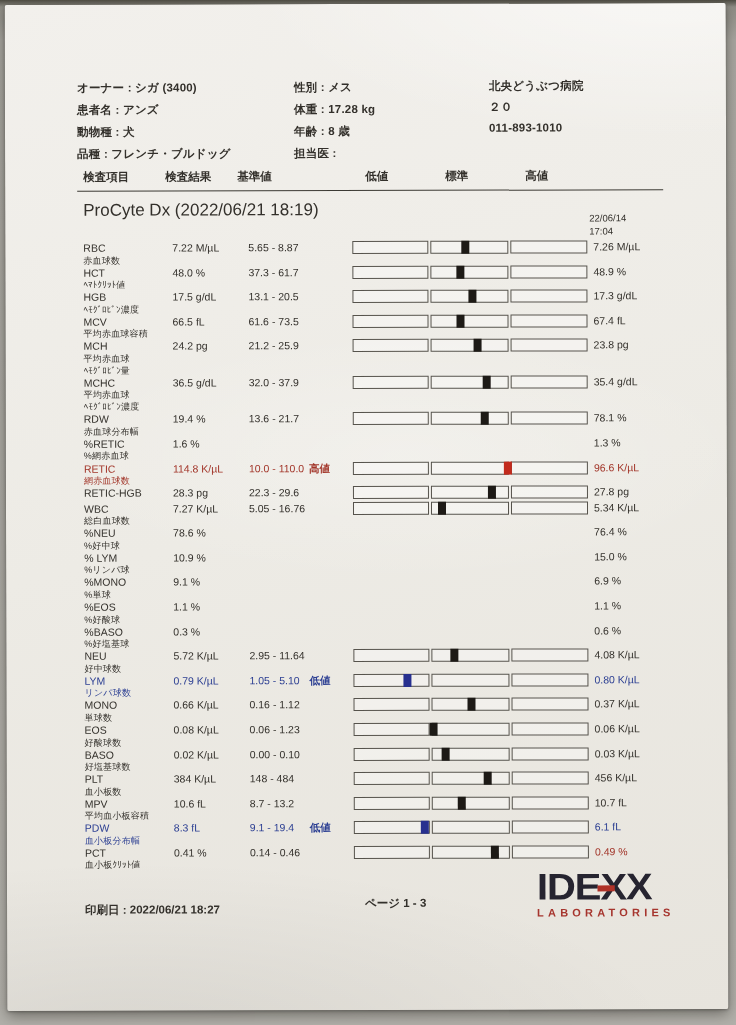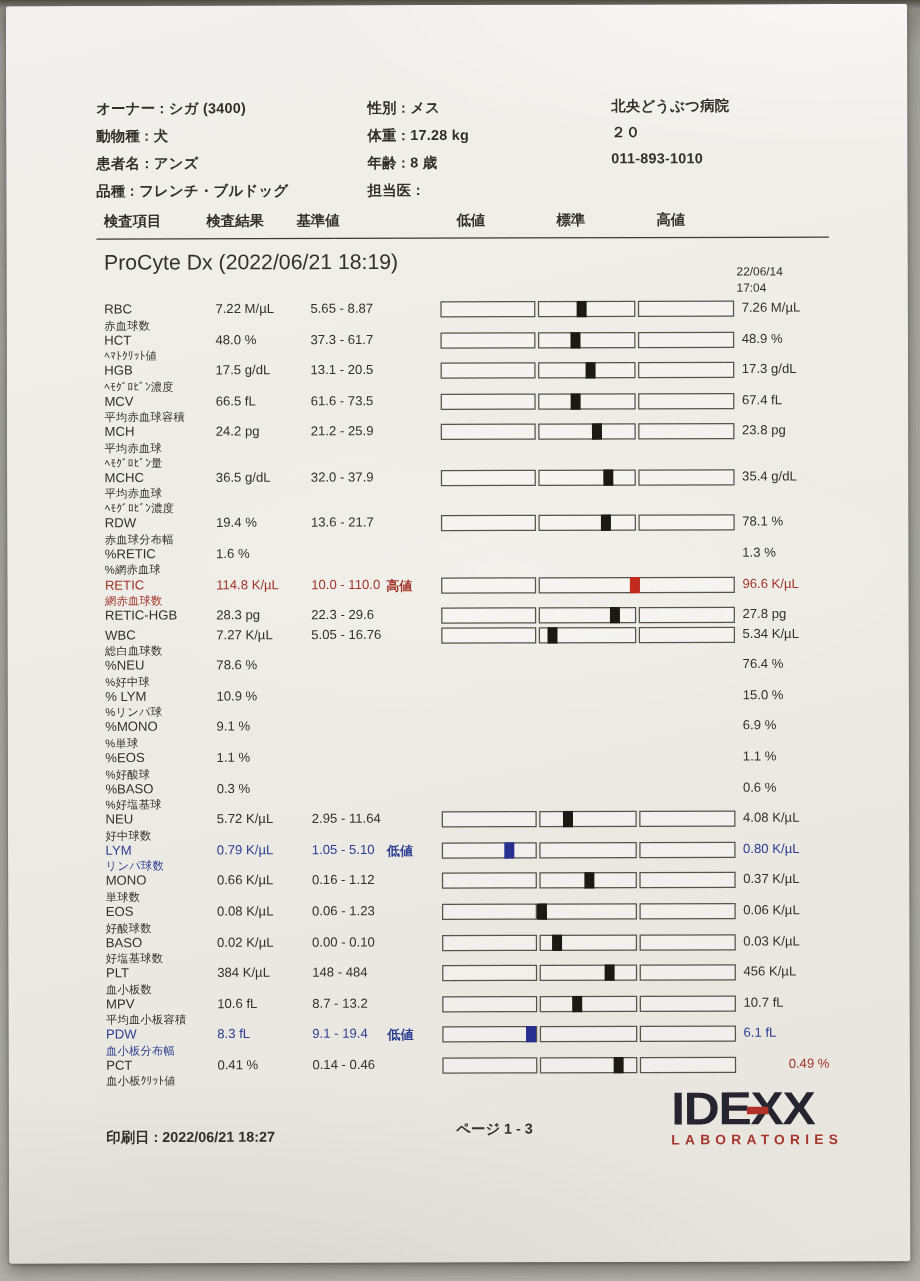--- a/index.html
+++ b/index.html
@@ -48,43 +48,43 @@
   .c-range{position:absolute;left:171px;top:0;white-space:nowrap;}
   .c-flag{position:absolute;left:231px;top:0;font-weight:700;}
   .bar{position:absolute;left:275px;top:0;width:235px;height:13px;display:flex;gap:2px;}
   .seg{border:1px solid #56534c;height:100%;box-sizing:border-box;background:rgba(255,255,255,.35);}
   .seg.s1{width:76px;} .seg.s2{width:78px;} .seg.s3{flex:1;}
   .marker{position:absolute;top:0;width:8px;height:13px;transform:translateX(-50%);}
   .m-black{background:#1d1a16;} .m-red{background:#c22a1c;} .m-blue{background:#27308f;}
   .c-prev{position:absolute;left:516px;top:0;white-space:nowrap;}
   .t-red, .t-red .sub{color:#a23529;}
   .t-blue, .t-blue .sub{color:#2b3e92;}
-  .p-red{color:#a23529;margin-left:36px;} .p-blue{color:#2b3e92;}
+  .p-red{color:#a23529;} .p-blue{color:#2b3e92;}
   
   .footer{position:absolute;left:0;right:0;top:862px;height:90px;}
   .printed{position:absolute;left:78px;top:36px;font-size:11.5px;font-weight:700;}
   .printed .lbl::after{content:" : ";}
   .pageno{position:absolute;left:358px;top:30px;font-size:11.5px;font-weight:700;}
   .logo{position:absolute;left:530px;top:4px;width:176px;}
   .logo-main{position:relative;font-size:37px;font-weight:700;letter-spacing:-1px;color:#262430;
              transform:scaleX(1.08);transform-origin:left;line-height:36px;}
   .logo-ebar{position:absolute;left:56px;top:16px;width:16px;height:6px;background:#b03228;}
   .logo-sub{margin-top:1px;font-size:11px;font-weight:700;letter-spacing:4.2px;color:#a6352e;}
 </style>
 </head>
 <body>
 
 <div class="photo">
   <div class="paper">
 
     <div class="info">
       <div class="info-col col-owner">
         <div class="info-line"><span class="lbl">オーナー</span><span class="val">シガ (3400)</span></div>
+        <div class="info-line"><span class="lbl">患者名</span><span class="val">アンズ</span></div>
         <div class="info-line"><span class="lbl">動物種</span><span class="val">犬</span></div>
-        <div class="info-line"><span class="lbl">患者名</span><span class="val">アンズ</span></div>
         <div class="info-line"><span class="lbl">品種</span><span class="val">フレンチ・ブルドッグ</span></div>
       </div>
       <div class="info-col col-vitals">
         <div class="info-line"><span class="lbl">性別</span><span class="val">メス</span></div>
         <div class="info-line"><span class="lbl">体重</span><span class="val">17.28 kg</span></div>
         <div class="info-line"><span class="lbl">年齢</span><span class="val">8 歳</span></div>
         <div class="info-line"><span class="lbl">担当医</span><span class="val"></span></div>
       </div>
       <div class="info-col col-clinic">
         <div>北央どうぶつ病院</div>

